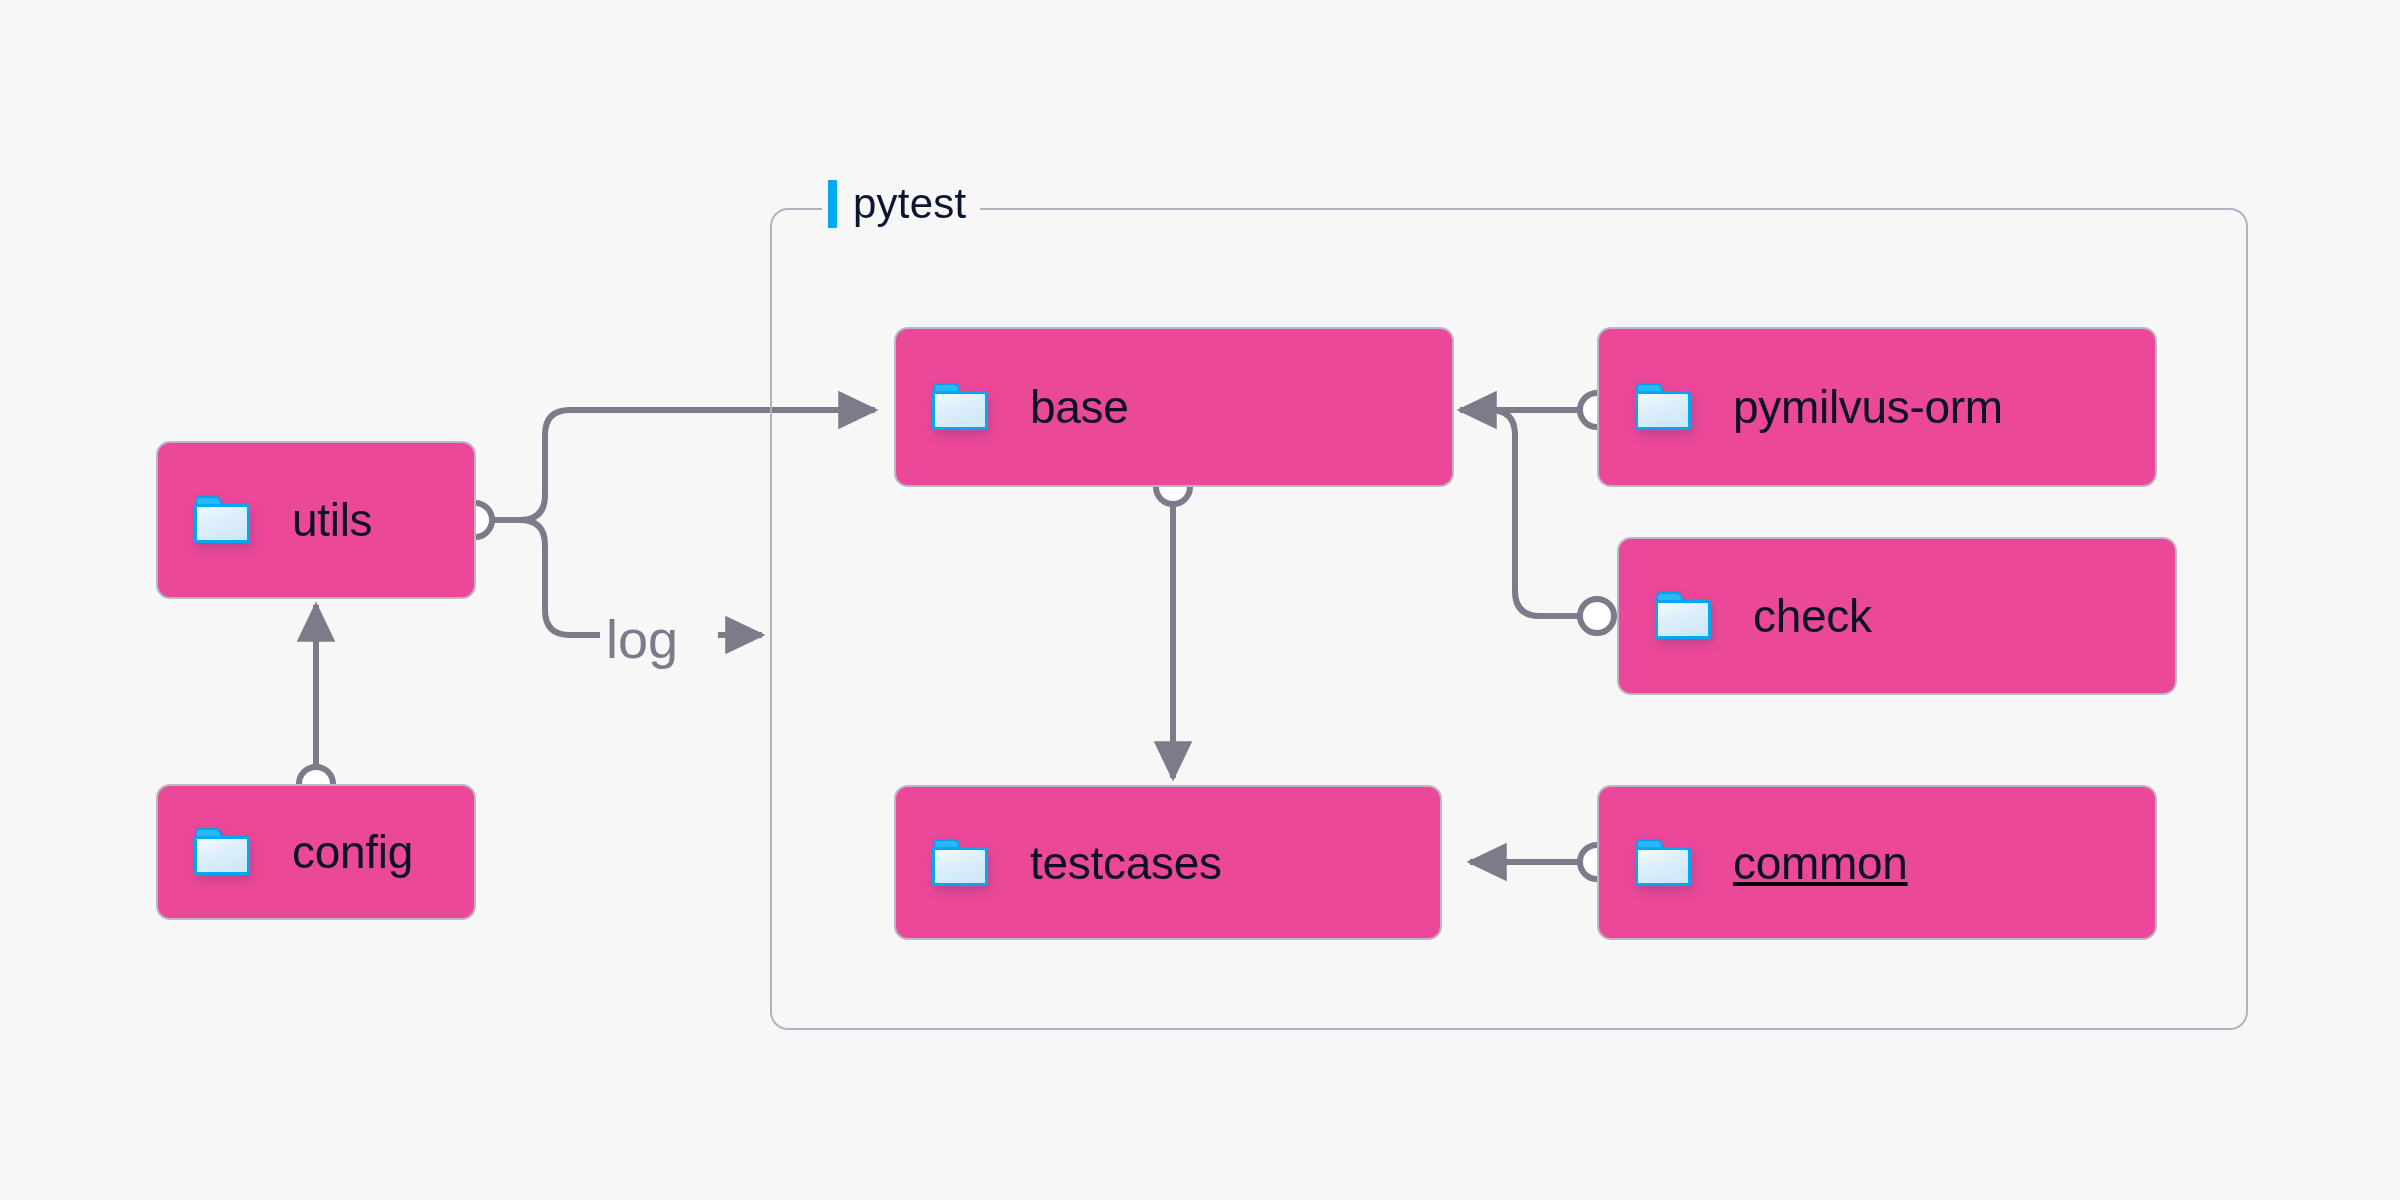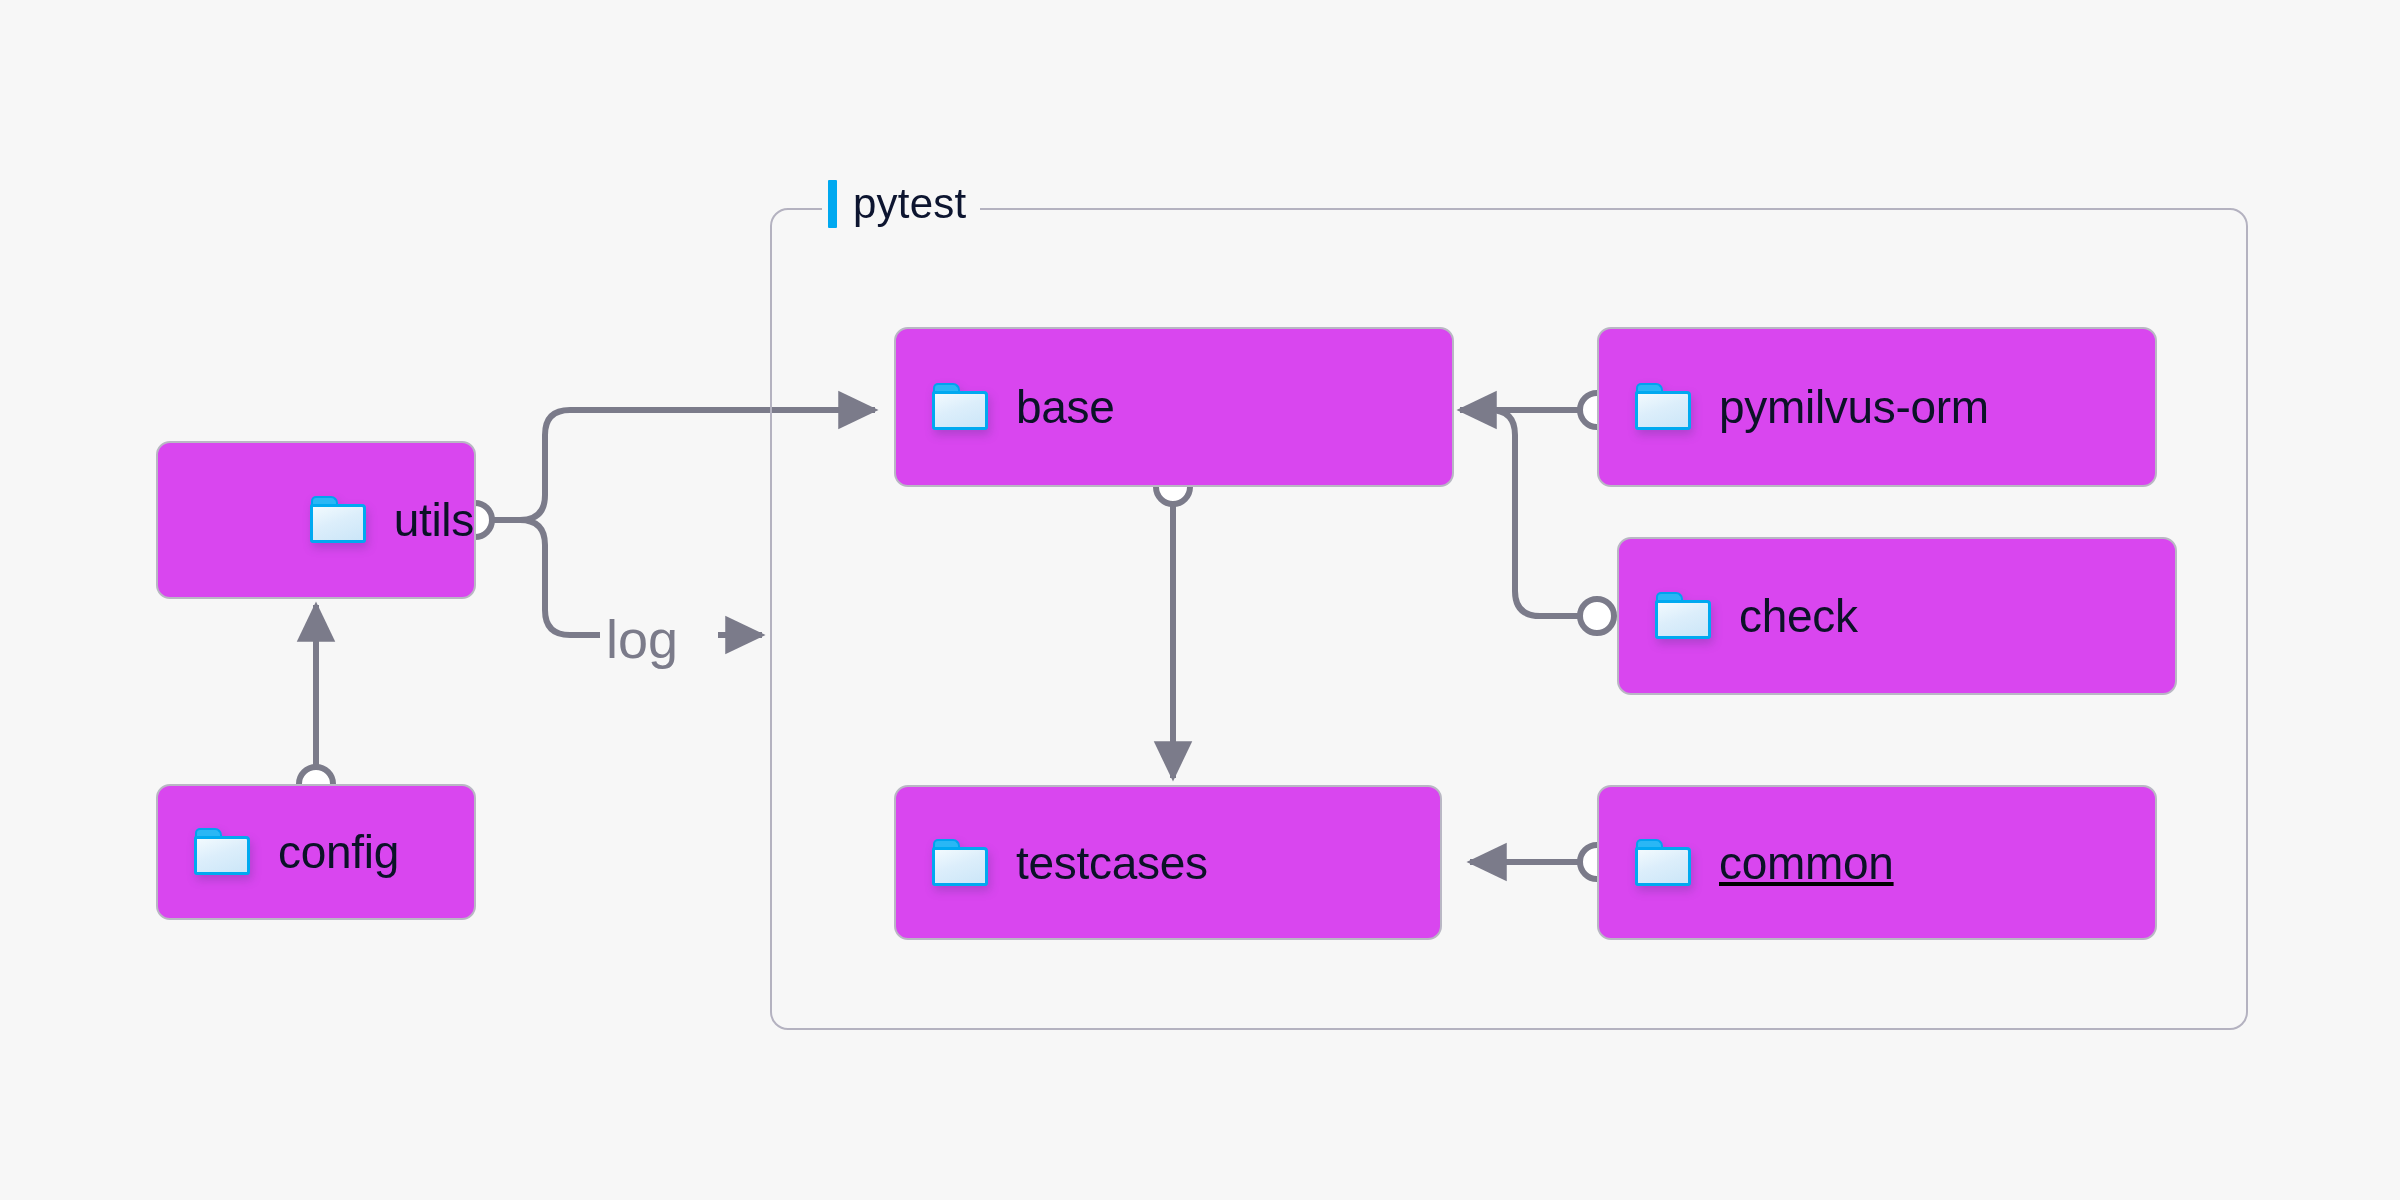--- a/index.html
+++ b/index.html
@@ -53,27 +53,27 @@
   .group-label {
     font-size: 42px;
     color: #0d1530;
     letter-spacing: 0.2px;
     white-space: nowrap;
   }
 
   
   .node {
     position: absolute;
-    background: #d946ef;
+    background: #ec4899;
     border: 2px solid #b9b7c4;
     border-radius: 14px;
     display: flex;
     align-items: center;
     padding-left: 36px;
-    gap: 26px;
+    gap: 40px;
   }
   .node-label {
     font-size: 46px;
     color: #0b1227;
     white-space: nowrap;
     letter-spacing: -0.3px;
   }
 
   
   .folder-icon {
@@ -158,21 +158,21 @@
     </g>
   </svg>
 
   <div class="group-box" style="left:770px; top:208px; width:1478px; height:822px;"></div>
 
   <div class="group-label-wrap" style="left:822px; top:180px;">
     <div class="group-accent"></div>
     <div class="group-label">pytest</div>
   </div>
 
-  <div class="node" style="left:156px; top:441px; width:320px; height:158px;justify-content:flex-end;">
+  <div class="node" style="left:156px; top:441px; width:320px; height:158px;">
     <span class="folder-icon">
       <span class="tab"></span>
         <span class="body"></span>
     </span>
     <span class="node-label">utils</span>
   </div>
 
   <div class="node" style="left:156px; top:784px; width:320px; height:136px;">
     <span class="folder-icon">
       <span class="tab"></span>

